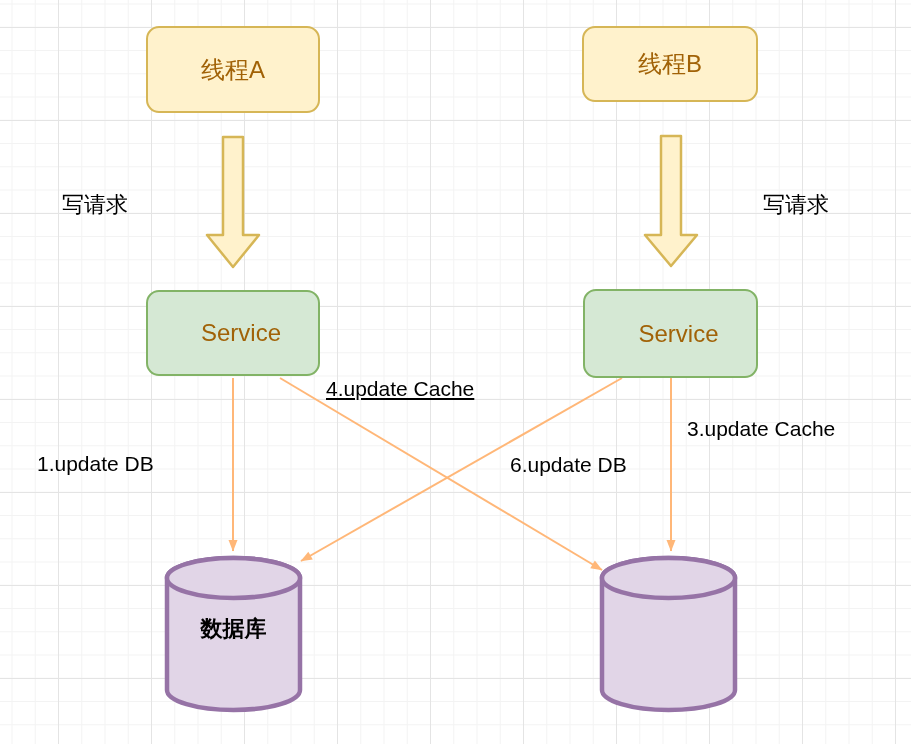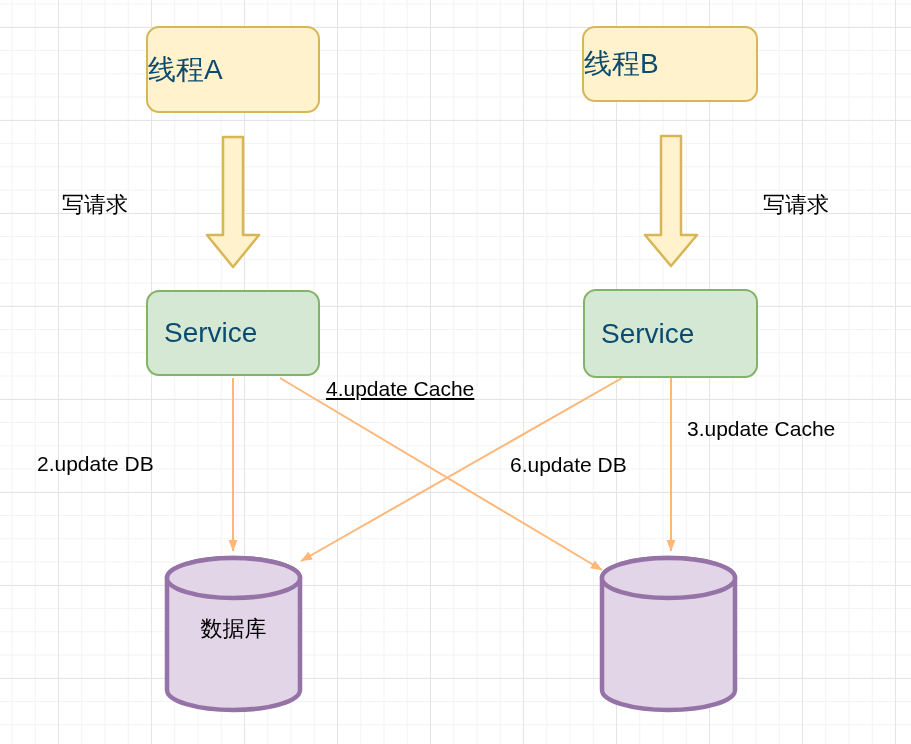--- a/index.html
+++ b/index.html
@@ -25,25 +25,25 @@
   .svg-layer {
     position: absolute;
     inset: 0;
     width: 911px;
     height: 744px;
   }
   .node {
     position: absolute;
     display: flex;
     align-items: center;
-    justify-content: flex-start;
+    justify-content: center;
     box-sizing: border-box;
     border-radius: 13px;
-    font-size: 28px;
-    color: #0c4a6e;
+    font-size: 24px;
+    color: #a16207;
     white-space: nowrap;
   }
   .node.yellow {
     background: #FFF2CC;
     border: 2.5px solid #D6B656;
   }
   .node.green {
     background: #D5E8D4;
     border: 2.5px solid #82B366;
     padding-left: 16px;
@@ -65,21 +65,21 @@
   .lbl-step3   { left: 687px; top: 409px; margin-top: 8px; }
   .lbl-step2   { left: 510px; top: 453px; }
   .store-label {
     position: absolute;
     width: 133px;
     text-align: center;
     font-size: 22px;
     color: #000000;
     white-space: nowrap;
   }
-  .lbl-db    { left: 167px; top: 614px; }
+  .lbl-db    { left: 167px; top: 614px; font-weight: bold; }
   .lbl-cache { left: 602px; top: 614px; }
 </style>
 </head>
 <body>
 
 <div class="canvas">
 
   <svg class="svg-layer" viewBox="0 0 911 744" xmlns="http://www.w3.org/2000/svg">
     <defs>
       <marker id="ah" markerWidth="13" markerHeight="11" refX="11.5" refY="5" orient="auto" markerUnits="userSpaceOnUse">
@@ -117,18 +117,18 @@
     <span>Service</span>
   </div>
   <div class="node green service-b">
     <span>Service</span>
   </div>
 
   <div class="store-label lbl-db">数据库</div>
 
   <div class="edge-label lbl-write-a">写请求</div>
   <div class="edge-label lbl-write-b">写请求</div>
-  <div class="edge-label lbl-step1">2.update DB</div>
+  <div class="edge-label lbl-step1">1.update DB</div>
   <div class="edge-label lbl-step2">6.update DB</div>
   <div class="edge-label lbl-step3">3.update Cache</div>
   <div class="edge-label lbl-step4">4.update Cache</div>
 
 </div>
 
 </body></html>

